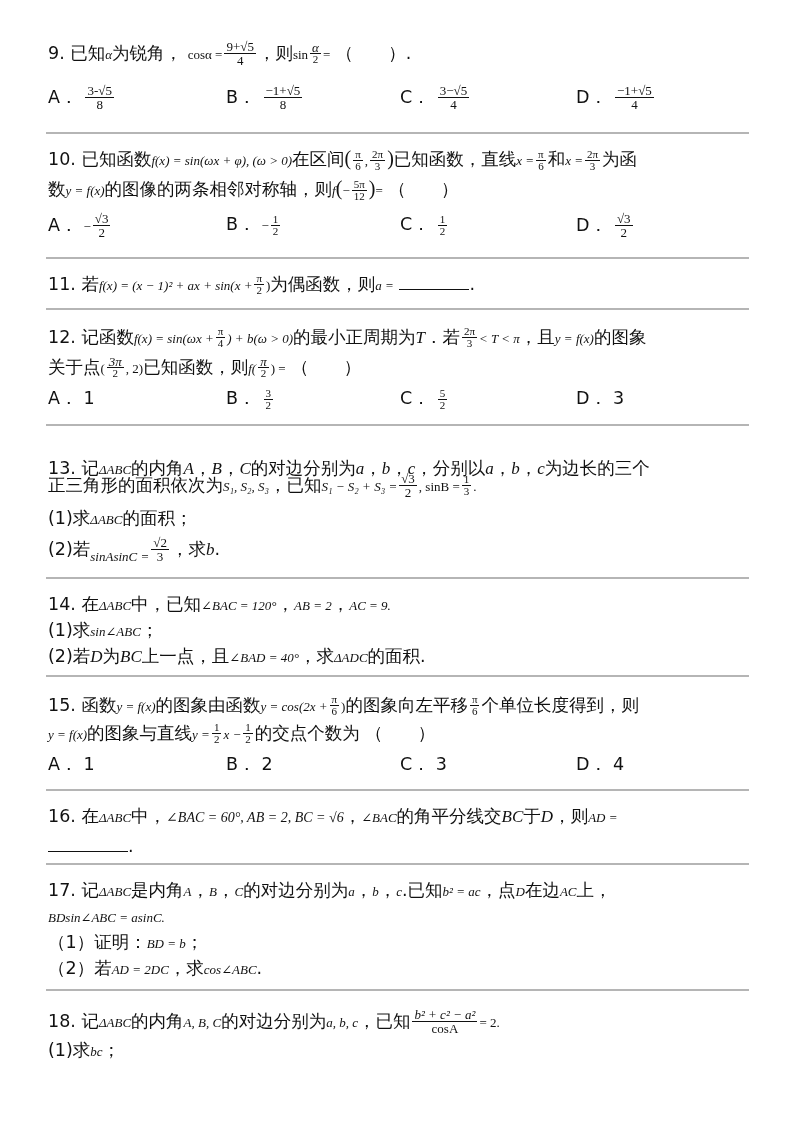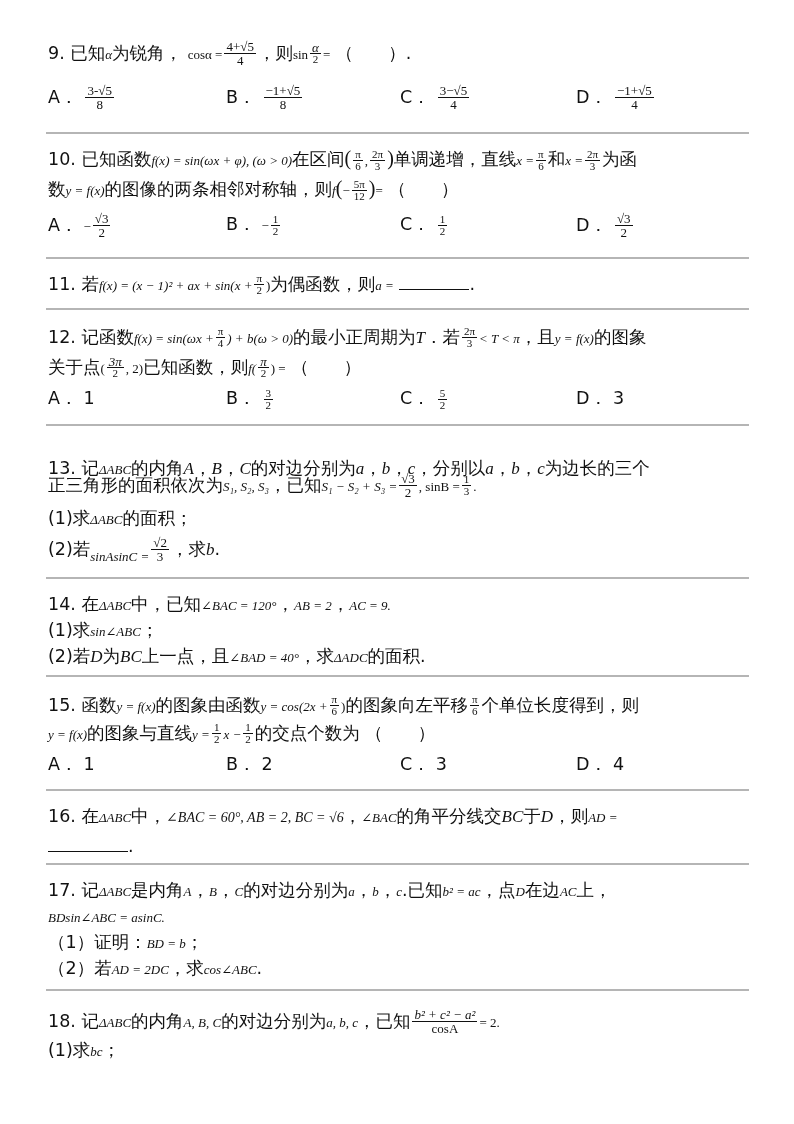--- a/index.html
+++ b/index.html
@@ -24,21 +24,21 @@
 </head>
 <body>
 
 <div class="page">
 
   <div class="q" style="top:40px;">
     <div class="line" style="top:0;">
       <span>9.</span>
       <span>已知</span><span class="m">α</span><span>为锐角，</span>
       <span class="mr">cosα =</span><span class="frac">
-          <span class="num">4+√5</span>
+          <span class="num">9+√5</span>
           <span class="den">4</span>
         </span><span>，则</span><span class="mr">sin</span><span class="frac small">
           <span class="num m">α</span>
           <span class="den">2</span>
         </span><span class="mr">=</span>
       <span>（　　）.</span>
     </div>
     <div class="opts" style="top:44px;">
       <div class="opt" style="left:0;"><span class="lbl">A．</span><span class="frac">
             <span class="num">3-√5</span>
@@ -62,21 +62,21 @@
 
   <div class="q" style="top:148px;">
     <div class="line" style="top:0;">
       <span>10.</span>
       <span>已知函数</span><span class="m">f(x) = sin(ωx + φ), (ω &gt; 0)</span><span>在区间</span><span class="mr" style="font-size:20px">(</span><span class="frac small">
           <span class="num">π</span>
           <span class="den">6</span>
         </span><span class="mr">,</span><span class="frac small">
           <span class="num">2π</span>
           <span class="den">3</span>
-        </span><span class="mr" style="font-size:20px">)</span><span>单调递增，直线</span><span class="m">x =</span><span class="frac small">
+        </span><span class="mr" style="font-size:20px">)</span><span>已知函数，直线</span><span class="m">x =</span><span class="frac small">
           <span class="num">π</span>
           <span class="den">6</span>
         </span><span>和</span><span class="m">x =</span><span class="frac small">
           <span class="num">2π</span>
           <span class="den">3</span>
         </span><span>为函</span>
     </div>
     <div class="line" style="top:30px;">
       <span>数</span><span class="m">y = f(x)</span><span>的图像的两条相邻对称轴，则</span><span class="m">f</span><span class="mr" style="font-size:20px">(</span><span class="mr">−</span><span class="frac small">
           <span class="num">5π</span>

